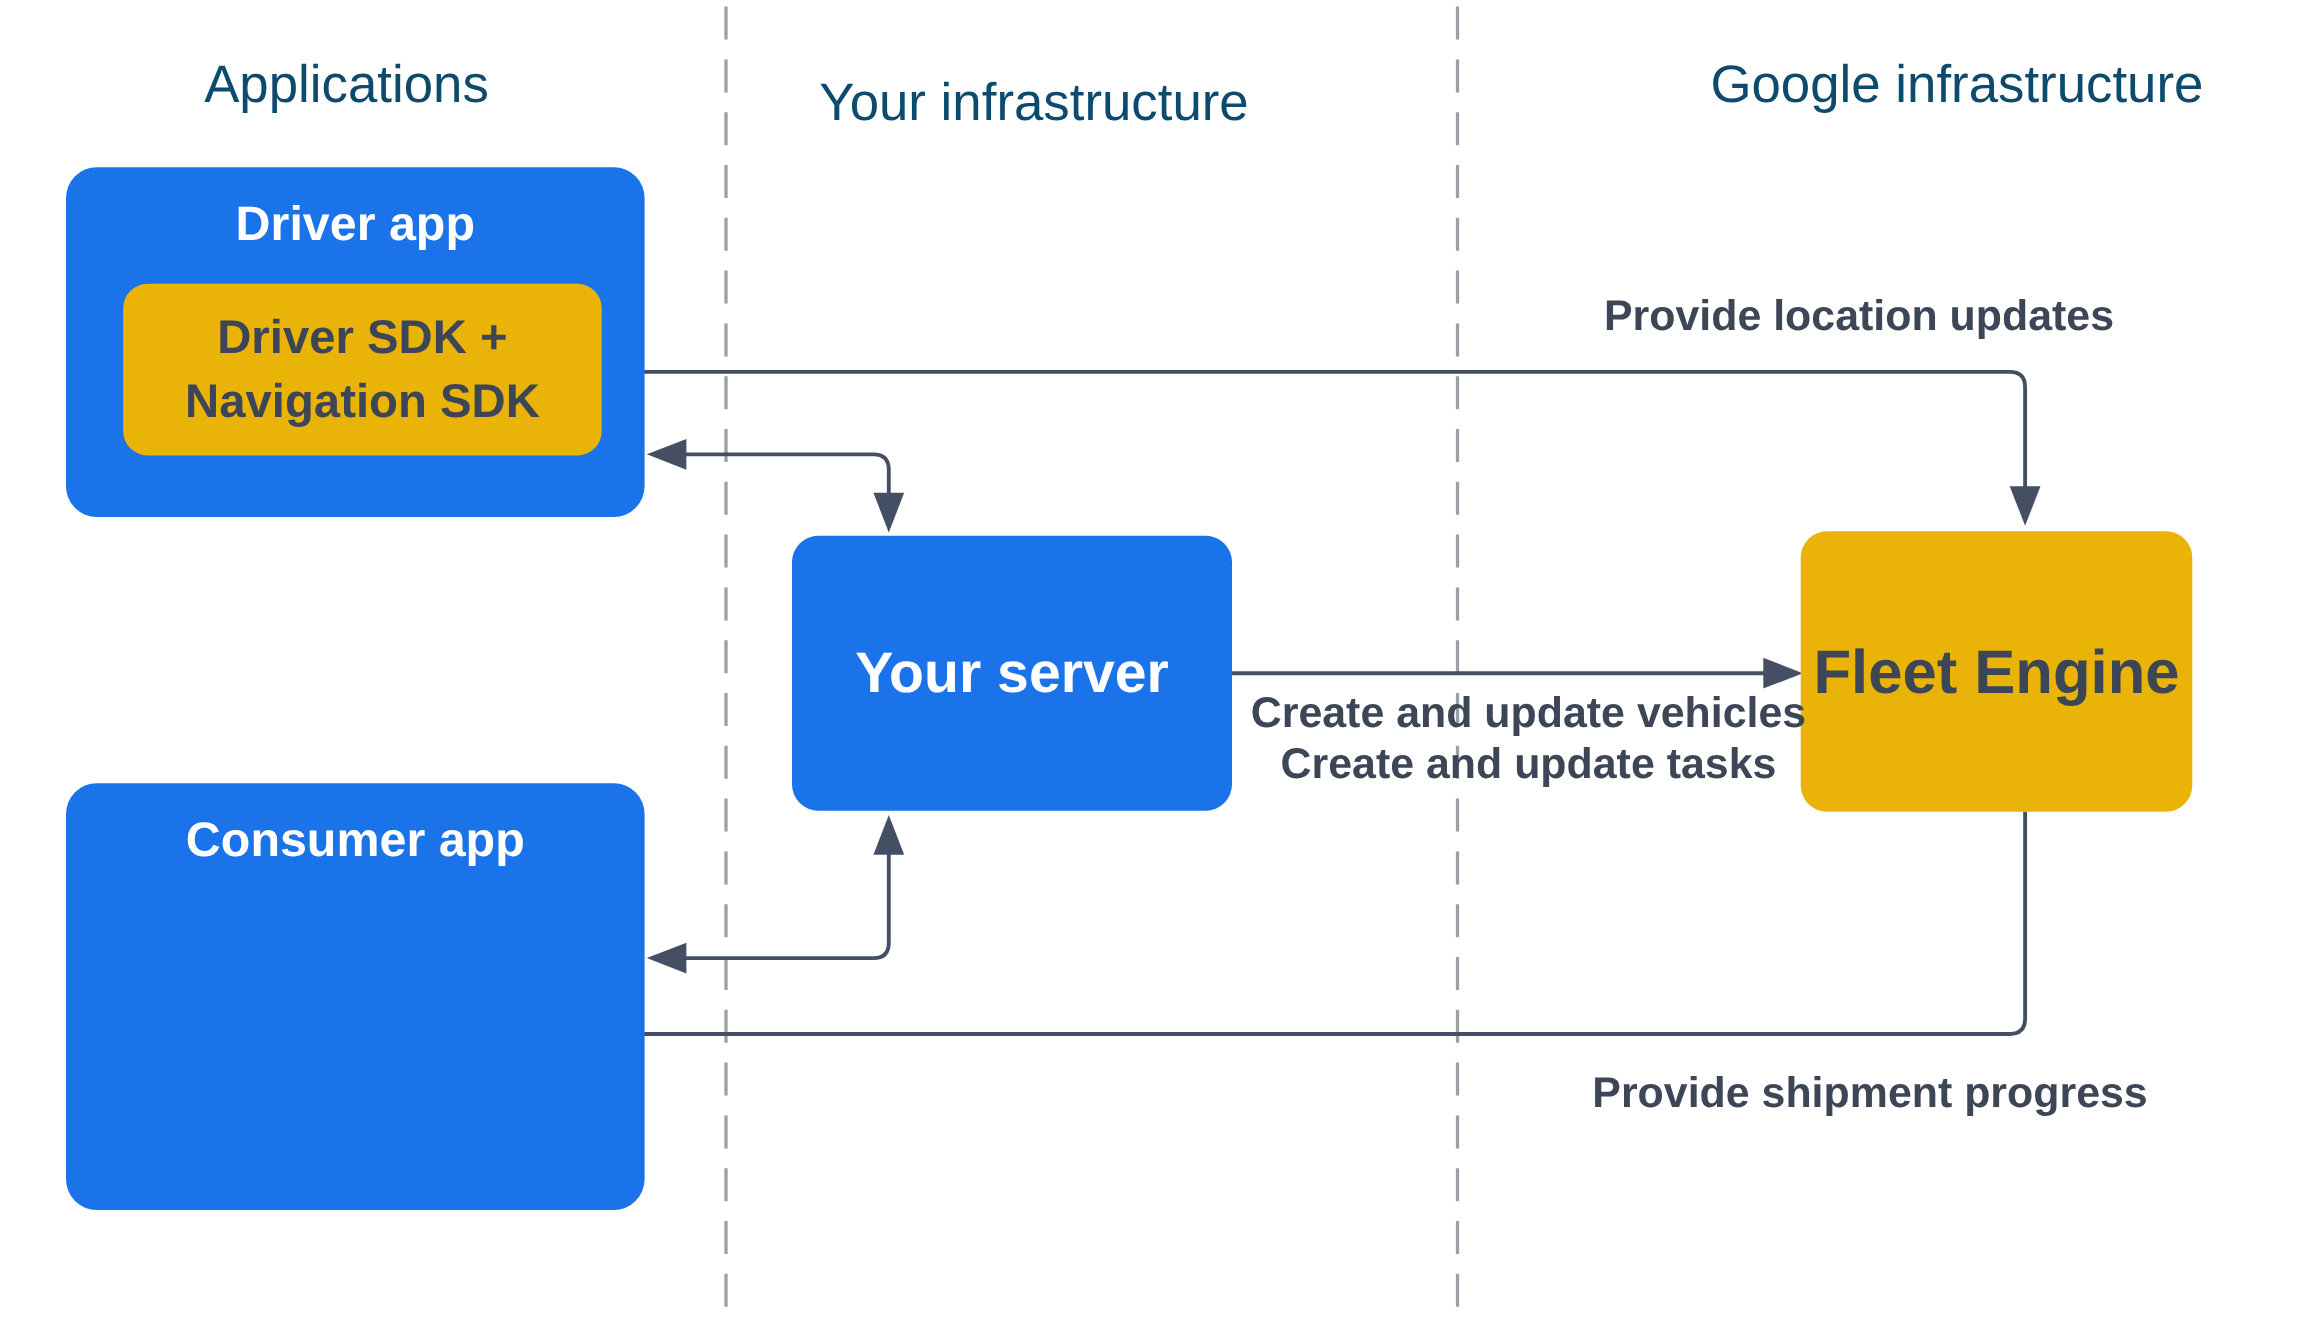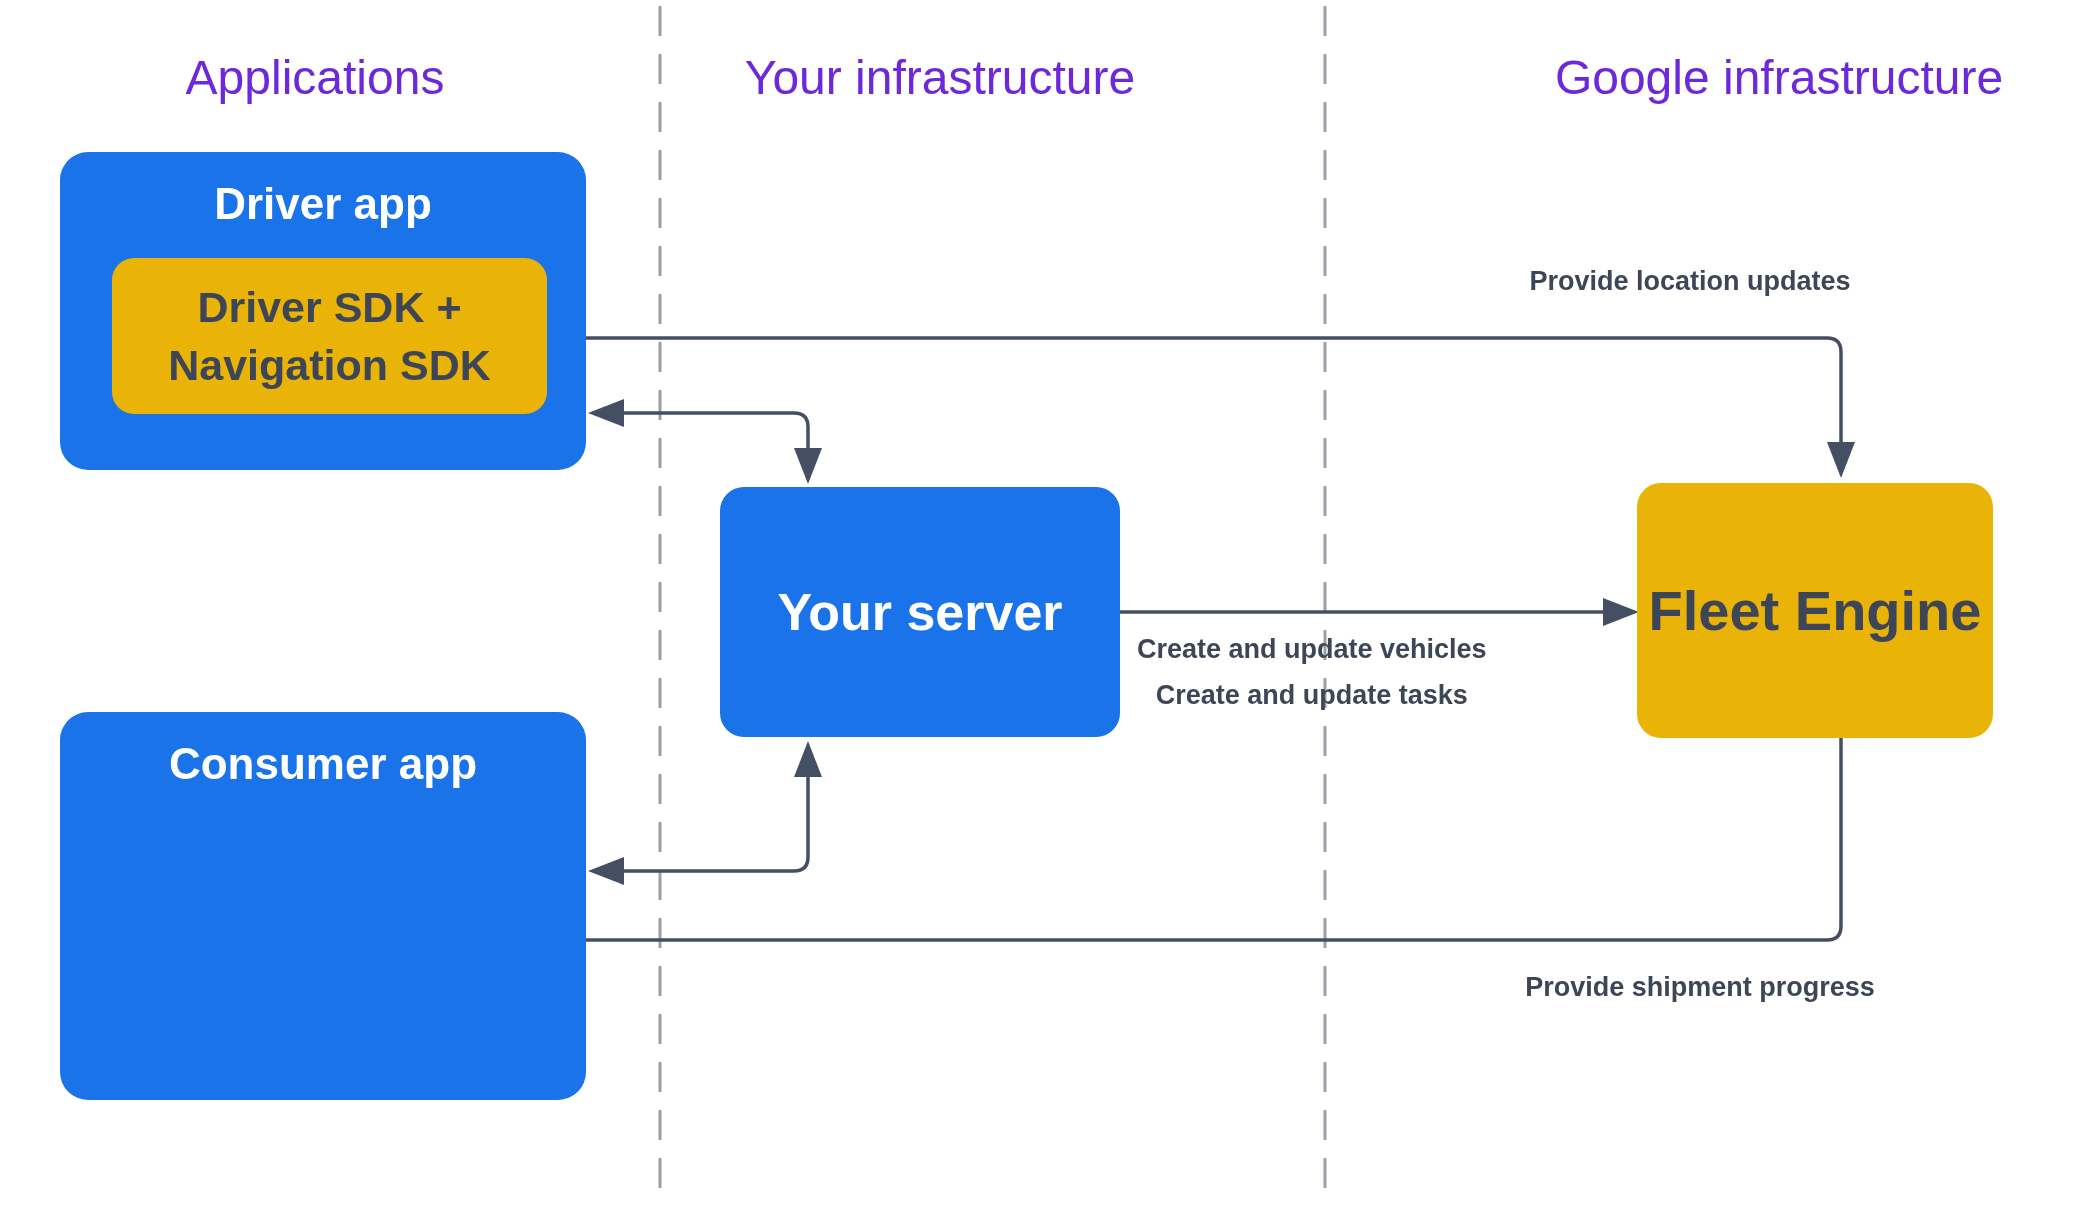--- a/index.html
+++ b/index.html
@@ -3,21 +3,21 @@
 <meta charset="utf-8">
 <style>
   html,body{margin:0;padding:0;background:#ffffff;}
   .canvas{
     position:relative;width:2089px;height:1208px;background:#ffffff;overflow:hidden;
     font-family:"Liberation Sans", sans-serif;
   }
   svg.layer{position:absolute;left:0;top:0;width:2089px;height:1208px;}
   .col-header{
     position:absolute;top:50px;transform:translateX(-50%);
-    font-size:48px;font-weight:400;color:#6d28d9;white-space:nowrap;
+    font-size:48px;font-weight:400;color:#0c4a6e;white-space:nowrap;
   }
   .node{position:absolute;border-radius:28px;}
   .blue{background:#1a73e8;}
   .yellow{background:#eab308;}
   .app-title{
     text-align:center;color:#ffffff;font-weight:bold;font-size:44px;
     padding-top:27px;white-space:nowrap;
   }
   .sdk-box{
     position:absolute;border-radius:22px;display:flex;align-items:center;justify-content:center;
@@ -26,21 +26,21 @@
   .sdk-box .line{display:block;}
   #driver-sdk .line{line-height:58px;}
   #shipment-lib .line{line-height:60px;}
   .big-node{
     position:absolute;border-radius:24px;display:flex;align-items:center;justify-content:center;
     font-weight:bold;white-space:nowrap;
   }
   #your-server{color:#ffffff;font-size:52px;margin-left:20px;}
   #fleet-engine{color:#3d4656;font-size:56px;}
   .edge-label{
-    position:absolute;color:#3d4656;font-weight:bold;font-size:27px;white-space:nowrap;
+    position:absolute;color:#3d4656;font-weight:bold;font-size:39px;white-space:nowrap;
   }
   .edge-label.centered{transform:translateX(-50%);text-align:center;}
   #create-update-label{line-height:46px;text-align:center;}
 </style>
 </head>
 <body>
 
 <div class="canvas">
 
   <svg class="layer">
@@ -71,21 +71,21 @@
       <polygon points="808,741 794,777 822,777" stroke="none"></polygon>
     </g>
 
     <g stroke="#454f63" stroke-width="3.5" fill="#454f63">
       <path d="M 1841,738 V 926 Q 1841,940 1827,940 H 575" fill="none"></path>
       <polygon points="543,940 579,926 579,954" stroke="none"></polygon>
     </g>
   </svg>
 
   <div class="col-header" style="left:315px;">Applications</div>
-  <div class="col-header" style="left:940px;">Your infrastructure</div>
+  <div class="col-header" style="left:940px;margin-top:16px;">Your infrastructure</div>
   <div class="col-header" style="left:1779px;">Google infrastructure</div>
 
   <div class="node blue" style="left:60px;top:152px;width:526px;height:318px;">
     <div class="app-title">Driver app</div>
   </div>
   <div class="sdk-box yellow" id="driver-sdk" style="left:112px;top:258px;width:435px;height:156px;">
     <div>
       <span class="line">Driver SDK +</span>
       <span class="line">Navigation SDK</span>
     </div>

